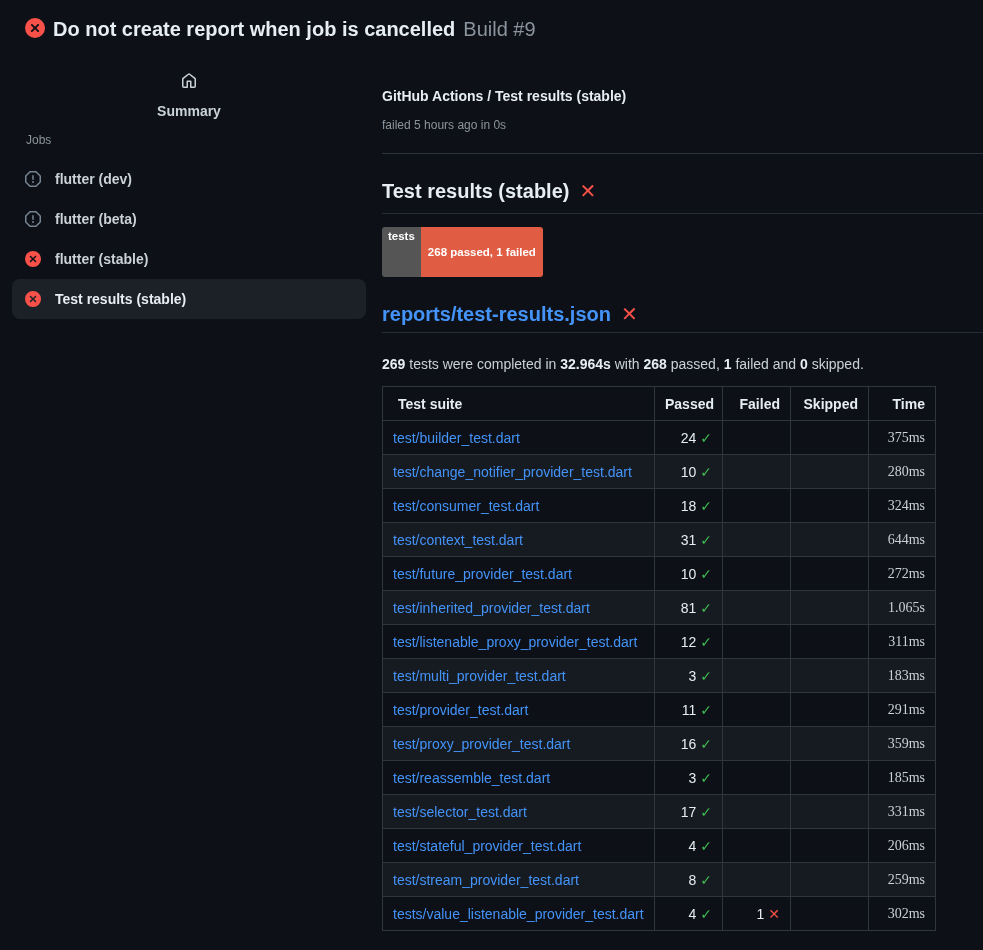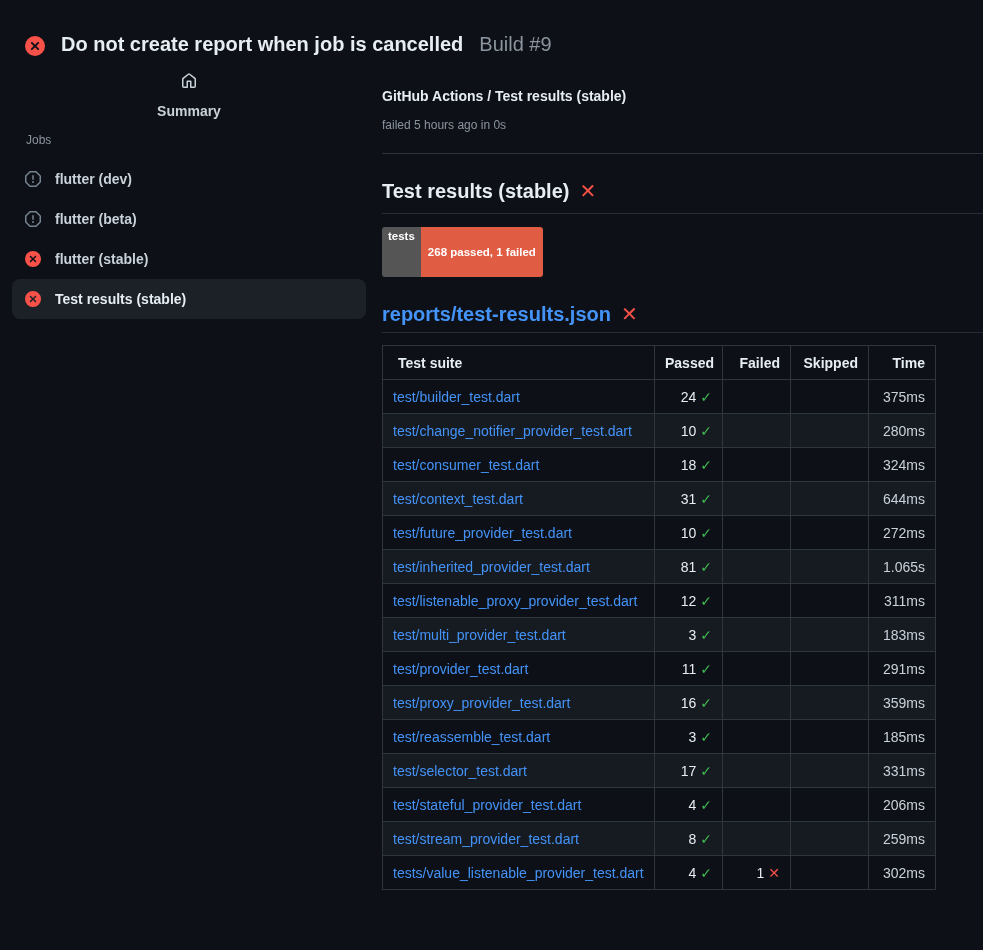--- a/index.html
+++ b/index.html
@@ -18,21 +18,21 @@
   }
   *{margin:0;padding:0;box-sizing:border-box;}
   html,body{width:983px;height:950px;overflow:hidden;}
   body{
     background:var(--page-bg);
     font-family:"Liberation Sans","DejaVu Sans",sans-serif;
     color:var(--text-normal);
   }
   
   .titlebar{
-    display:flex;align-items:flex-end;gap:16px;
+    display:flex;align-items:flex-start;gap:8px;
     padding:18px 17px 0 25px;height:56px;
   }
   .titlebar .status-ico{width:20px;height:20px;flex:0 0 auto;}
   .titlebar h1{font-size:20px;font-weight:700;color:var(--text-primary);white-space:nowrap;}
   .titlebar .build{font-size:20px;font-weight:400;color:var(--text-secondary);}
   
   .layout{display:flex;align-items:flex-start;}
   
   .sidebar{width:382px;flex:0 0 auto;padding:17px 16px 0 12px;}
   .side-item{
@@ -84,21 +84,21 @@
   table.results th:first-child{text-align:left;padding-left:15px;}
   table.results col.c-suite{width:272px;}
   table.results col.c-passed{width:68px;}
   table.results col.c-failed{width:68px;}
   table.results col.c-skipped{width:78px;}
   table.results col.c-time{width:67px;}
   table.results tbody tr:nth-child(even){background:var(--row-alt-bg);}
   td.suite{padding-left:15px;}
   td.suite a{color:var(--link-blue);text-decoration:none;cursor:pointer;white-space:nowrap;}
   td.num,td.time{text-align:right;color:var(--text-primary);}
-  td.time{color:var(--text-normal);}
+  td.time{color:var(--text-normal);font-family:Liberation Serif, serif;}
   .ok-mark{color:var(--success-green);font-weight:700;margin-left:4px;}
   .bad-mark{color:var(--danger-red);font-weight:700;margin-left:4px;}
   svg{display:block;}
 </style>
 </head>
 <body>
 
 <div class="titlebar">
   <span class="status-ico">
     <svg width="20" height="20" viewBox="0 0 16 16">
@@ -174,20 +174,21 @@
         <span class="k">tests</span>
         <span class="v">268 passed, 1 failed</span>
       </span>
 
     <div class="report-h">
       <a>reports/test-results.json</a>
       <span class="x-glyph">✕</span>
     </div>
     <hr class="divider3">
 
+    <p class="summary-line"><span class="b">269</span><span> tests were completed in </span><span class="b">32.964s</span><span> with </span><span class="b">268</span><span> passed, </span><span class="b">1</span><span> failed and </span><span class="b">0</span><span> skipped.</span></p>
 
     <table class="results">
       <colgroup>
         <col class="c-suite">
           <col class="c-passed">
           <col class="c-failed">
           <col class="c-skipped">
           <col class="c-time">
       </colgroup>
       <thead>

